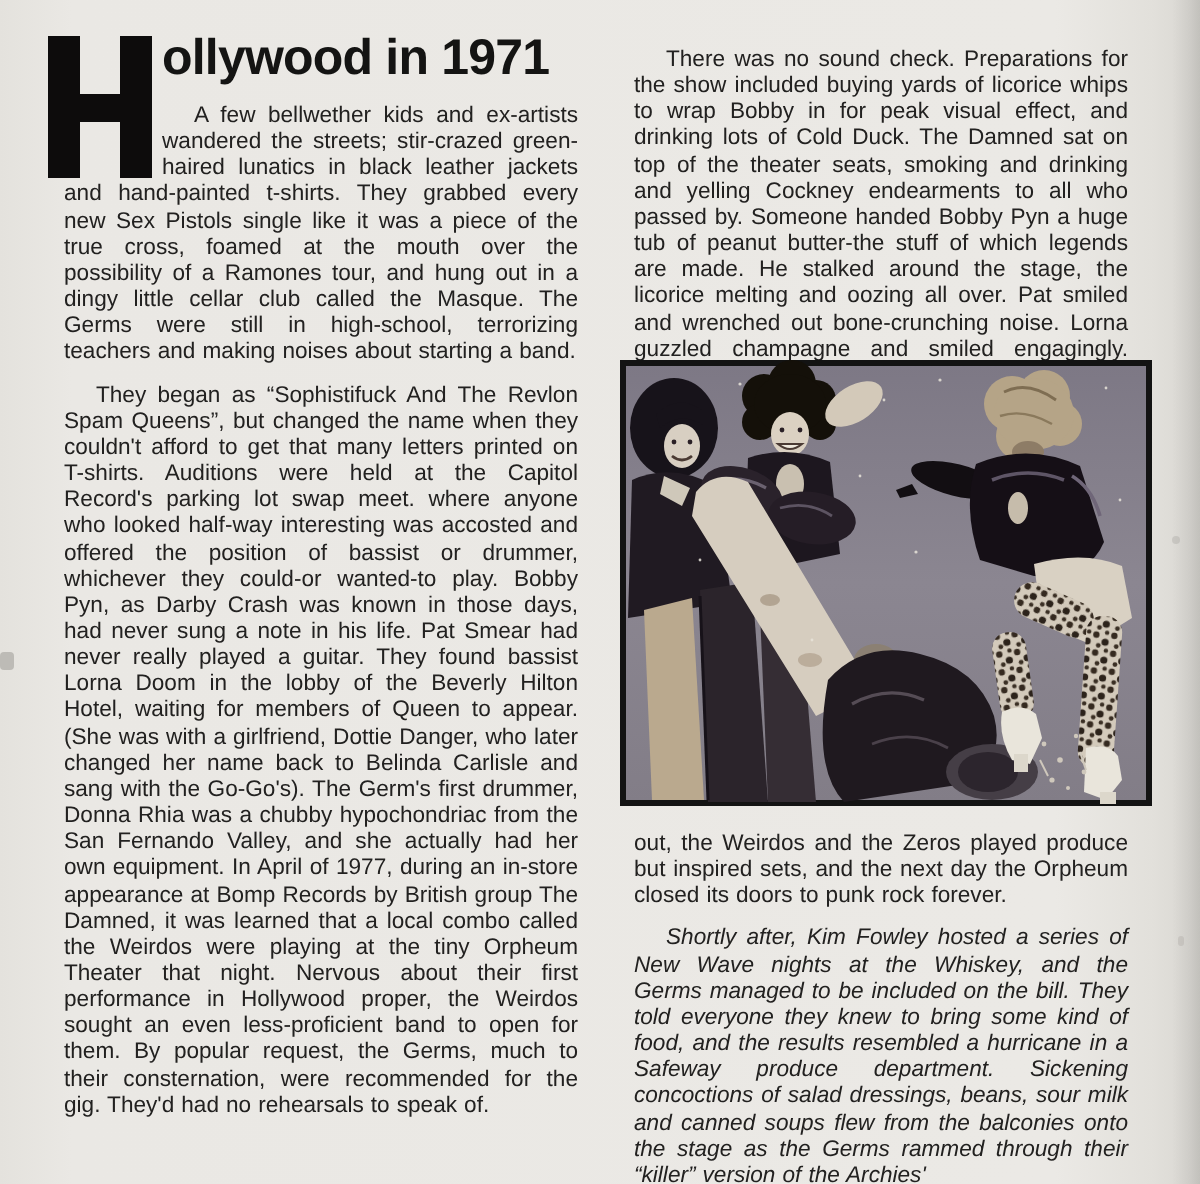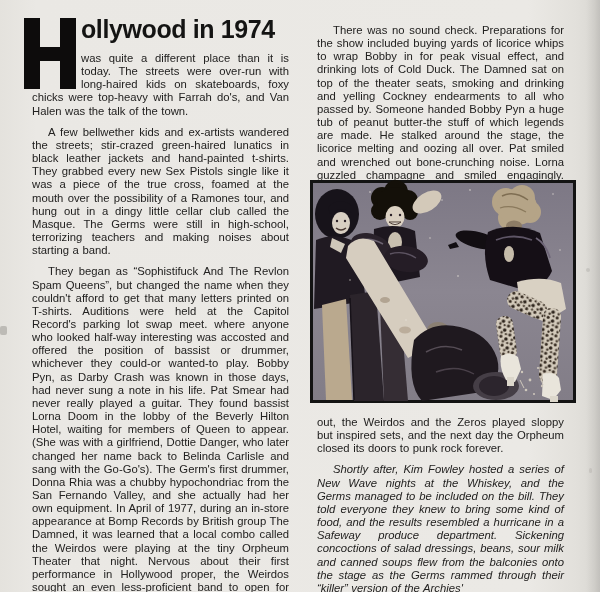--- a/index.html
+++ b/index.html
@@ -73,22 +73,21 @@
 
   <div class="col left">
     <div class="dropcap">
       <svg width="52" height="71" viewBox="0 0 52 71">
         <rect x="0" y="0" width="16" height="71" fill="#0d0c0c"></rect>
         <rect x="36" y="0" width="16" height="71" fill="#0d0c0c"></rect>
         <rect x="12" y="29" width="28" height="14" fill="#0d0c0c"></rect>
       </svg>
       <span class="sr-only">H</span>
     </div>
-    <h1 class="title">ollywood in 1974</h1>
-    <p class="body">was quite a different place than it is today.  The streets were over-run with long-haired kids on skateboards, foxy chicks were top-heavy with Farrah do's, and Van Halen was the talk of the town.</p>
+    <h1 class="title">ollywood in 1971</h1>
     <p class="body indent">A few bellwether kids and ex-artists wandered the streets;  stir-crazed green-haired lunatics in black leather jackets and hand-painted t-shirts.  They grabbed every new Sex Pistols single like it was a piece of the true cross, foamed at the mouth over the possibility of a Ramones tour, and hung out in a dingy little cellar club called the Masque.  The Germs were still in high-school, terrorizing teachers and making noises about starting a band.</p>
     <p class="body indent">They began as “Sophistifuck And The Revlon Spam Queens”, but changed the name when they couldn't afford to get that many letters printed on T-shirts.  Auditions were held at the Capitol Record's parking lot swap meet. where anyone who looked half-way interesting was accosted and offered the position of bassist or drummer, whichever they could-or wanted-to play.  Bobby Pyn, as Darby Crash was known in those days, had never sung a note in his life.  Pat Smear had never really played a guitar.  They found bassist Lorna Doom in the lobby of the Beverly Hilton Hotel, waiting for members of Queen to appear.  (She was with a girlfriend, Dottie Danger, who later changed her name back to Belinda Carlisle and sang with the Go-Go's).  The Germ's first drummer, Donna Rhia was a chubby hypochondriac from the San Fernando Valley, and she actually had her own equipment.  In April of 1977, during an in-store appearance at Bomp Records by British group The Damned, it was learned that a local combo called the Weirdos were playing at the tiny Orpheum Theater that night.  Nervous about their first performance in Hollywood proper, the Weirdos sought an even less-proficient band to open for them.  By popular request, the Germs, much to their consternation, were recommended for the gig.  They'd had no rehearsals to speak of.</p>
   </div>
 
   <div class="col right-top">
     <p class="body indent">There was no sound check.  Preparations for the show included buying yards of licorice whips to wrap Bobby in for peak visual effect, and drinking lots of Cold Duck.  The Damned sat on top of the theater seats, smoking and drinking and yelling Cockney endearments to all who passed by.  Someone handed Bobby Pyn a huge tub of peanut butter-the stuff of which legends are made.  He stalked around the stage, the licorice melting and oozing all over.  Pat smiled and wrenched out bone-crunching noise.  Lorna guzzled champagne and smiled engagingly.  Someone called the police, the Germs were thrown</p>
   </div>
 
   <figure class="photo" aria-label="Black-and-white live photo: at left two dark-haired fans in leather jackets laugh while a pale shirtless figure sprawls diagonally across the frame; at right a performer with wild light hair, black leather jacket, leopard-print tights and white platform heels steps over a crumpled dark mass on the stage floor">
     <svg viewBox="0 0 266 223" width="266" height="223">
@@ -210,21 +209,21 @@
           <circle cx="120" cy="58" r="0.7"></circle>
           <circle cx="148" cy="96" r="0.8"></circle>
         <circle cx="250" cy="70" r="0.7"></circle>
           <circle cx="96" cy="140" r="0.7"></circle>
           <circle cx="40" cy="100" r="0.7"></circle>
       </g>
     </svg>
   </figure>
 
   <div class="col right-bottom">
-    <p class="body">out, the Weirdos and the Zeros played sloppy but inspired sets, and the next day the Orpheum closed its doors to punk rock forever.</p>
+    <p class="body">out, the Weirdos and the Zeros played produce but inspired sets, and the next day the Orpheum closed its doors to punk rock forever.</p>
     <p class="body indent gap">Shortly after, Kim Fowley hosted a series of New Wave nights at the Whiskey, and the Germs managed to be included on the bill.  They told everyone they knew to bring some kind of food, and the results resembled a hurricane in a Safeway produce department.  Sickening concoctions of salad dressings, beans, sour milk and canned soups flew from the balconies onto the stage as the Germs rammed through their “killer” version of the Archies'</p>
   </div>
 
   <div class="speck speck1"></div>
   <div class="speck speck2"></div>
   <div class="speck speck3"></div>
   <div class="edge-shade"></div>
 
 </div>
 

